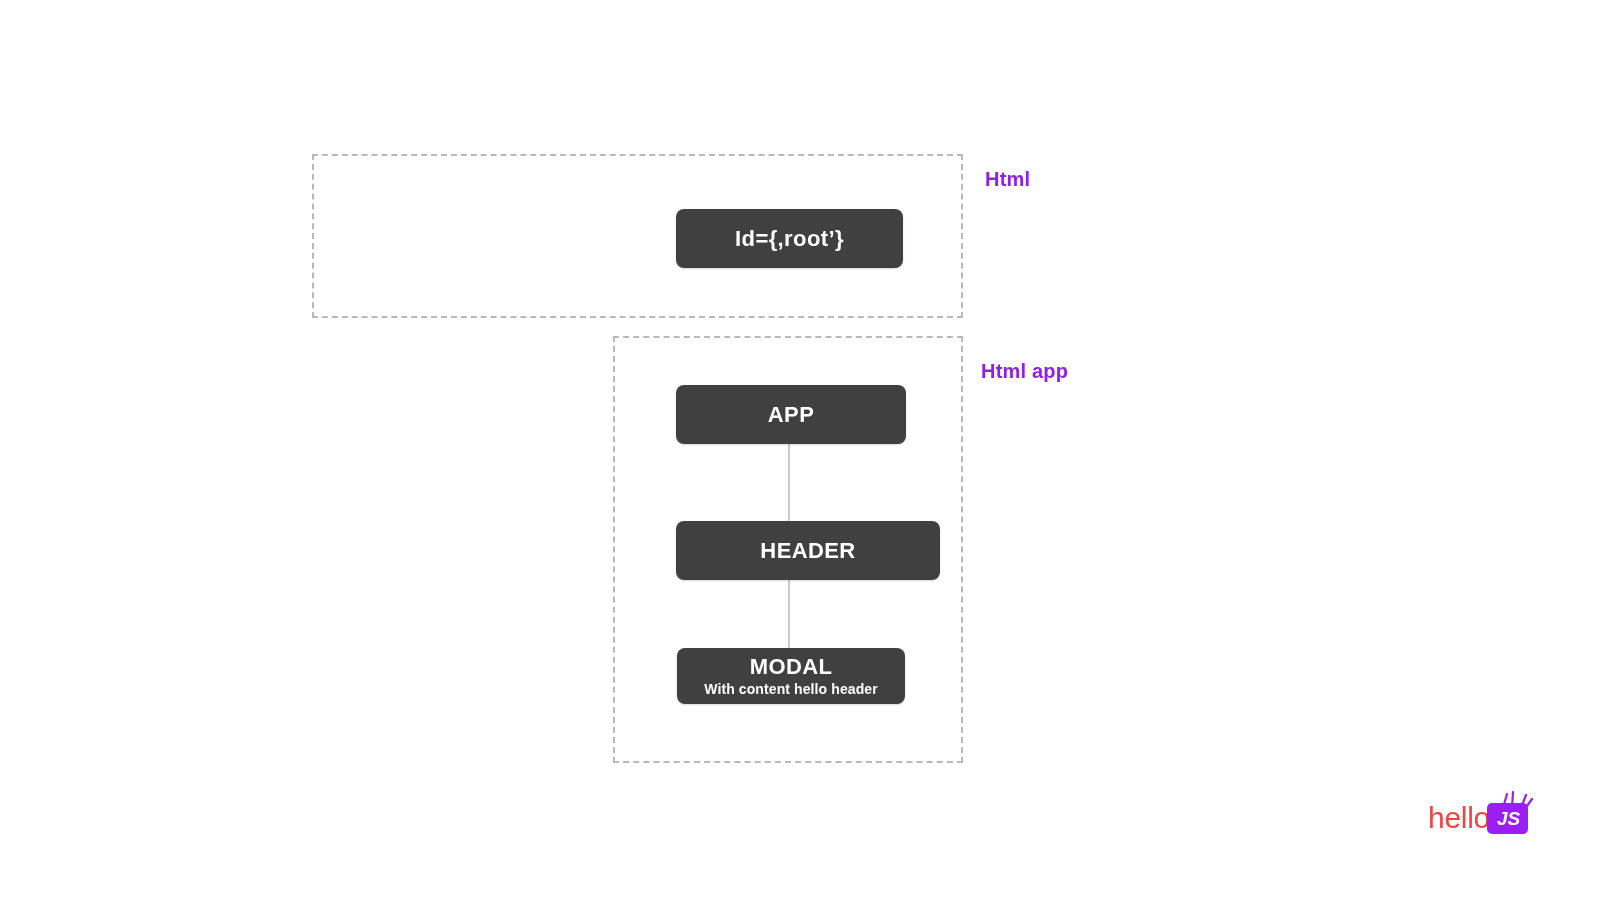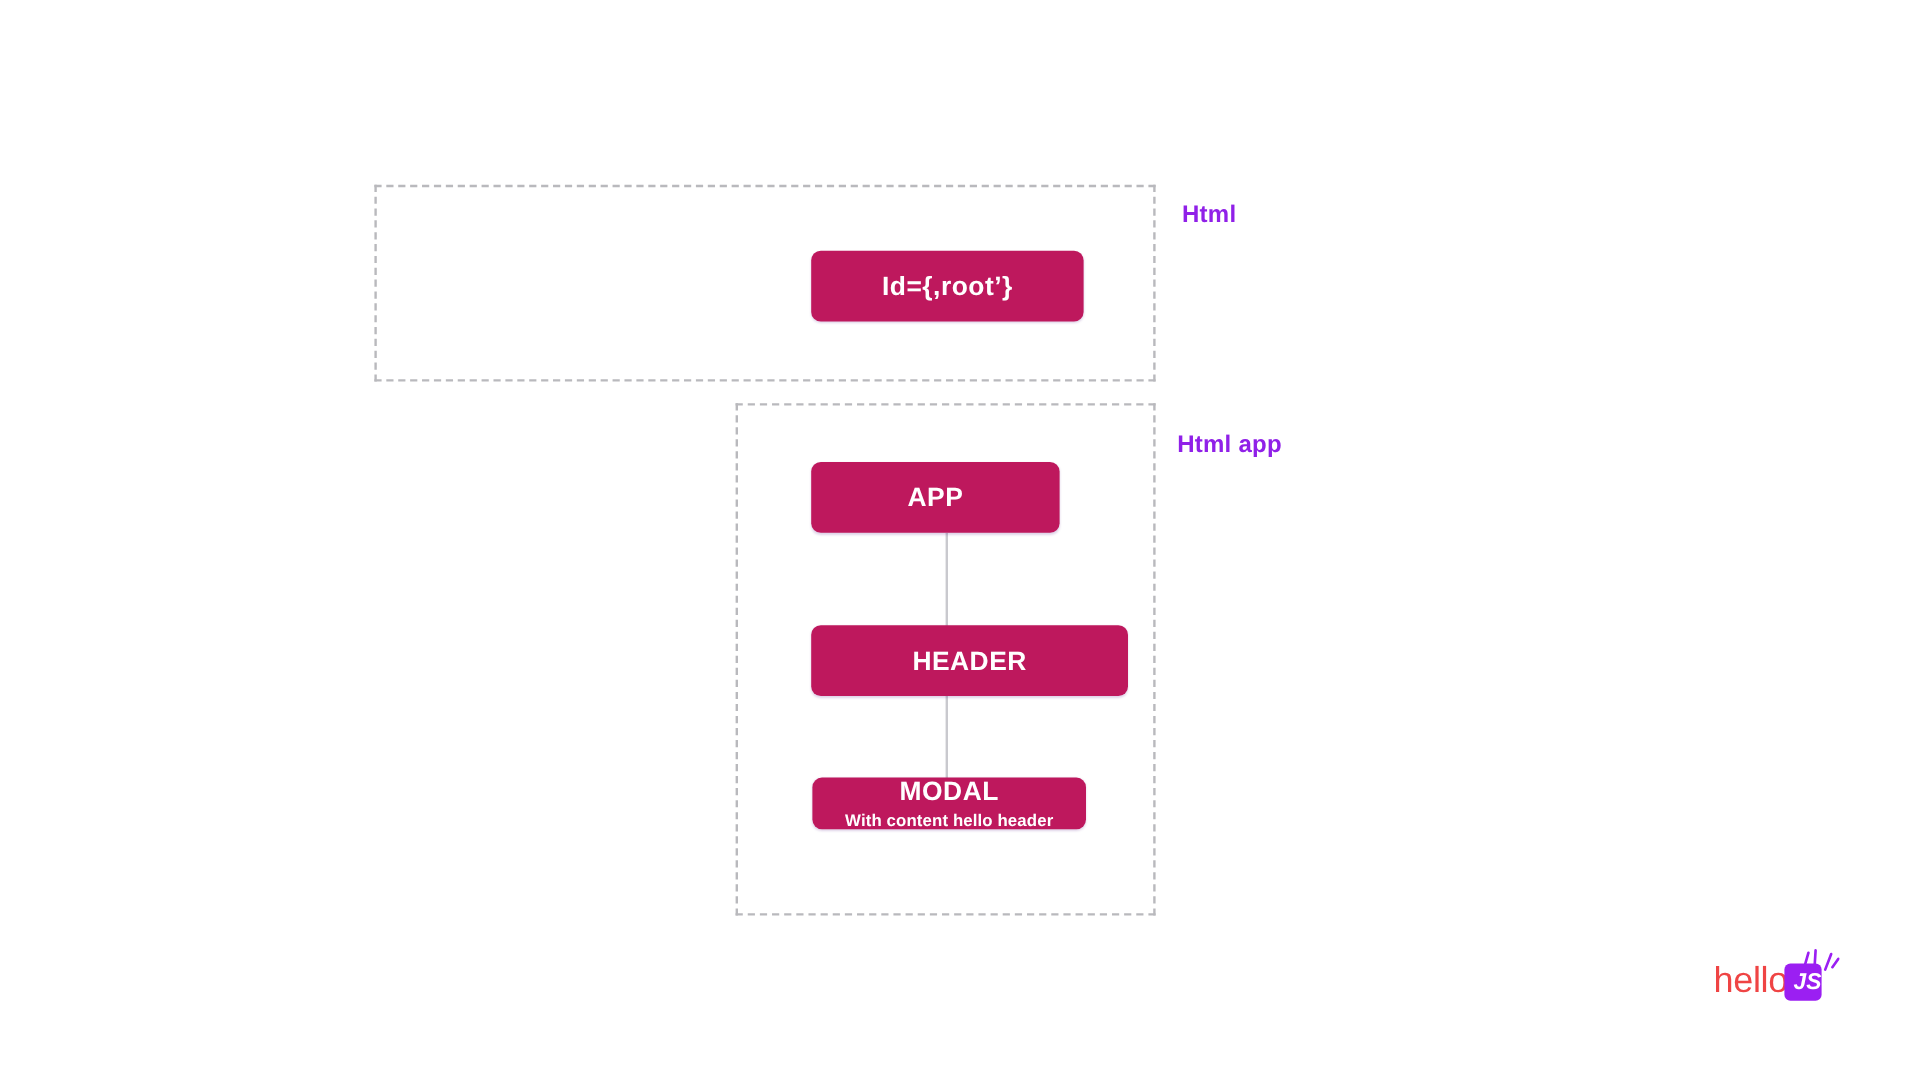--- a/index.html
+++ b/index.html
@@ -67,21 +67,21 @@
   }
   #connector-header-modal {
     left: 788px;
     top: 580px;
     height: 72px;
   }
 
   
   .node {
     position: absolute;
-    background: #be185d;
+    background: #404040;
     border-radius: 8px;
     box-sizing: border-box;
     display: flex;
     flex-direction: column;
     align-items: center;
     justify-content: center;
     color: #ffffff;
     box-shadow: 0 1px 2px rgba(80, 10, 130, 0.18);
   }
   .node-title {
@@ -100,34 +100,34 @@
 
   #node-root {
     left: 676px;
     top: 209px;
     width: 227px;
     height: 59px;
   }
   #node-app {
     left: 676px;
     top: 385px;
-    width: 207px;
+    width: 230px;
     height: 59px;
   }
   #node-header {
     left: 676px;
     top: 521px;
     width: 264px;
     height: 59px;
   }
   #node-modal {
     left: 677px;
     top: 648px;
     width: 228px;
-    height: 43px;
+    height: 56px;
   }
 
   
   #logo {
     position: absolute;
     left: 1428px;
     top: 798px;
     display: flex;
     align-items: center;
     height: 40px;
@@ -141,21 +141,22 @@
   }
   #logo-badge {
     position: relative;
     margin-left: -3px;
     width: 31px;
     height: 31px;
     background: #9b1ff2;
     border-radius: 5px;
     display: flex;
     align-items: center;
-    justify-content: flex-end;
+    justify-content: flex-start;
+    padding-left: 10px;
   }
   #logo-badge-text {
     color: #ffffff;
     font-size: 19px;
     font-weight: 700;
     font-style: italic;
     line-height: 1;
   }
   #logo-sparks {
     position: absolute;

